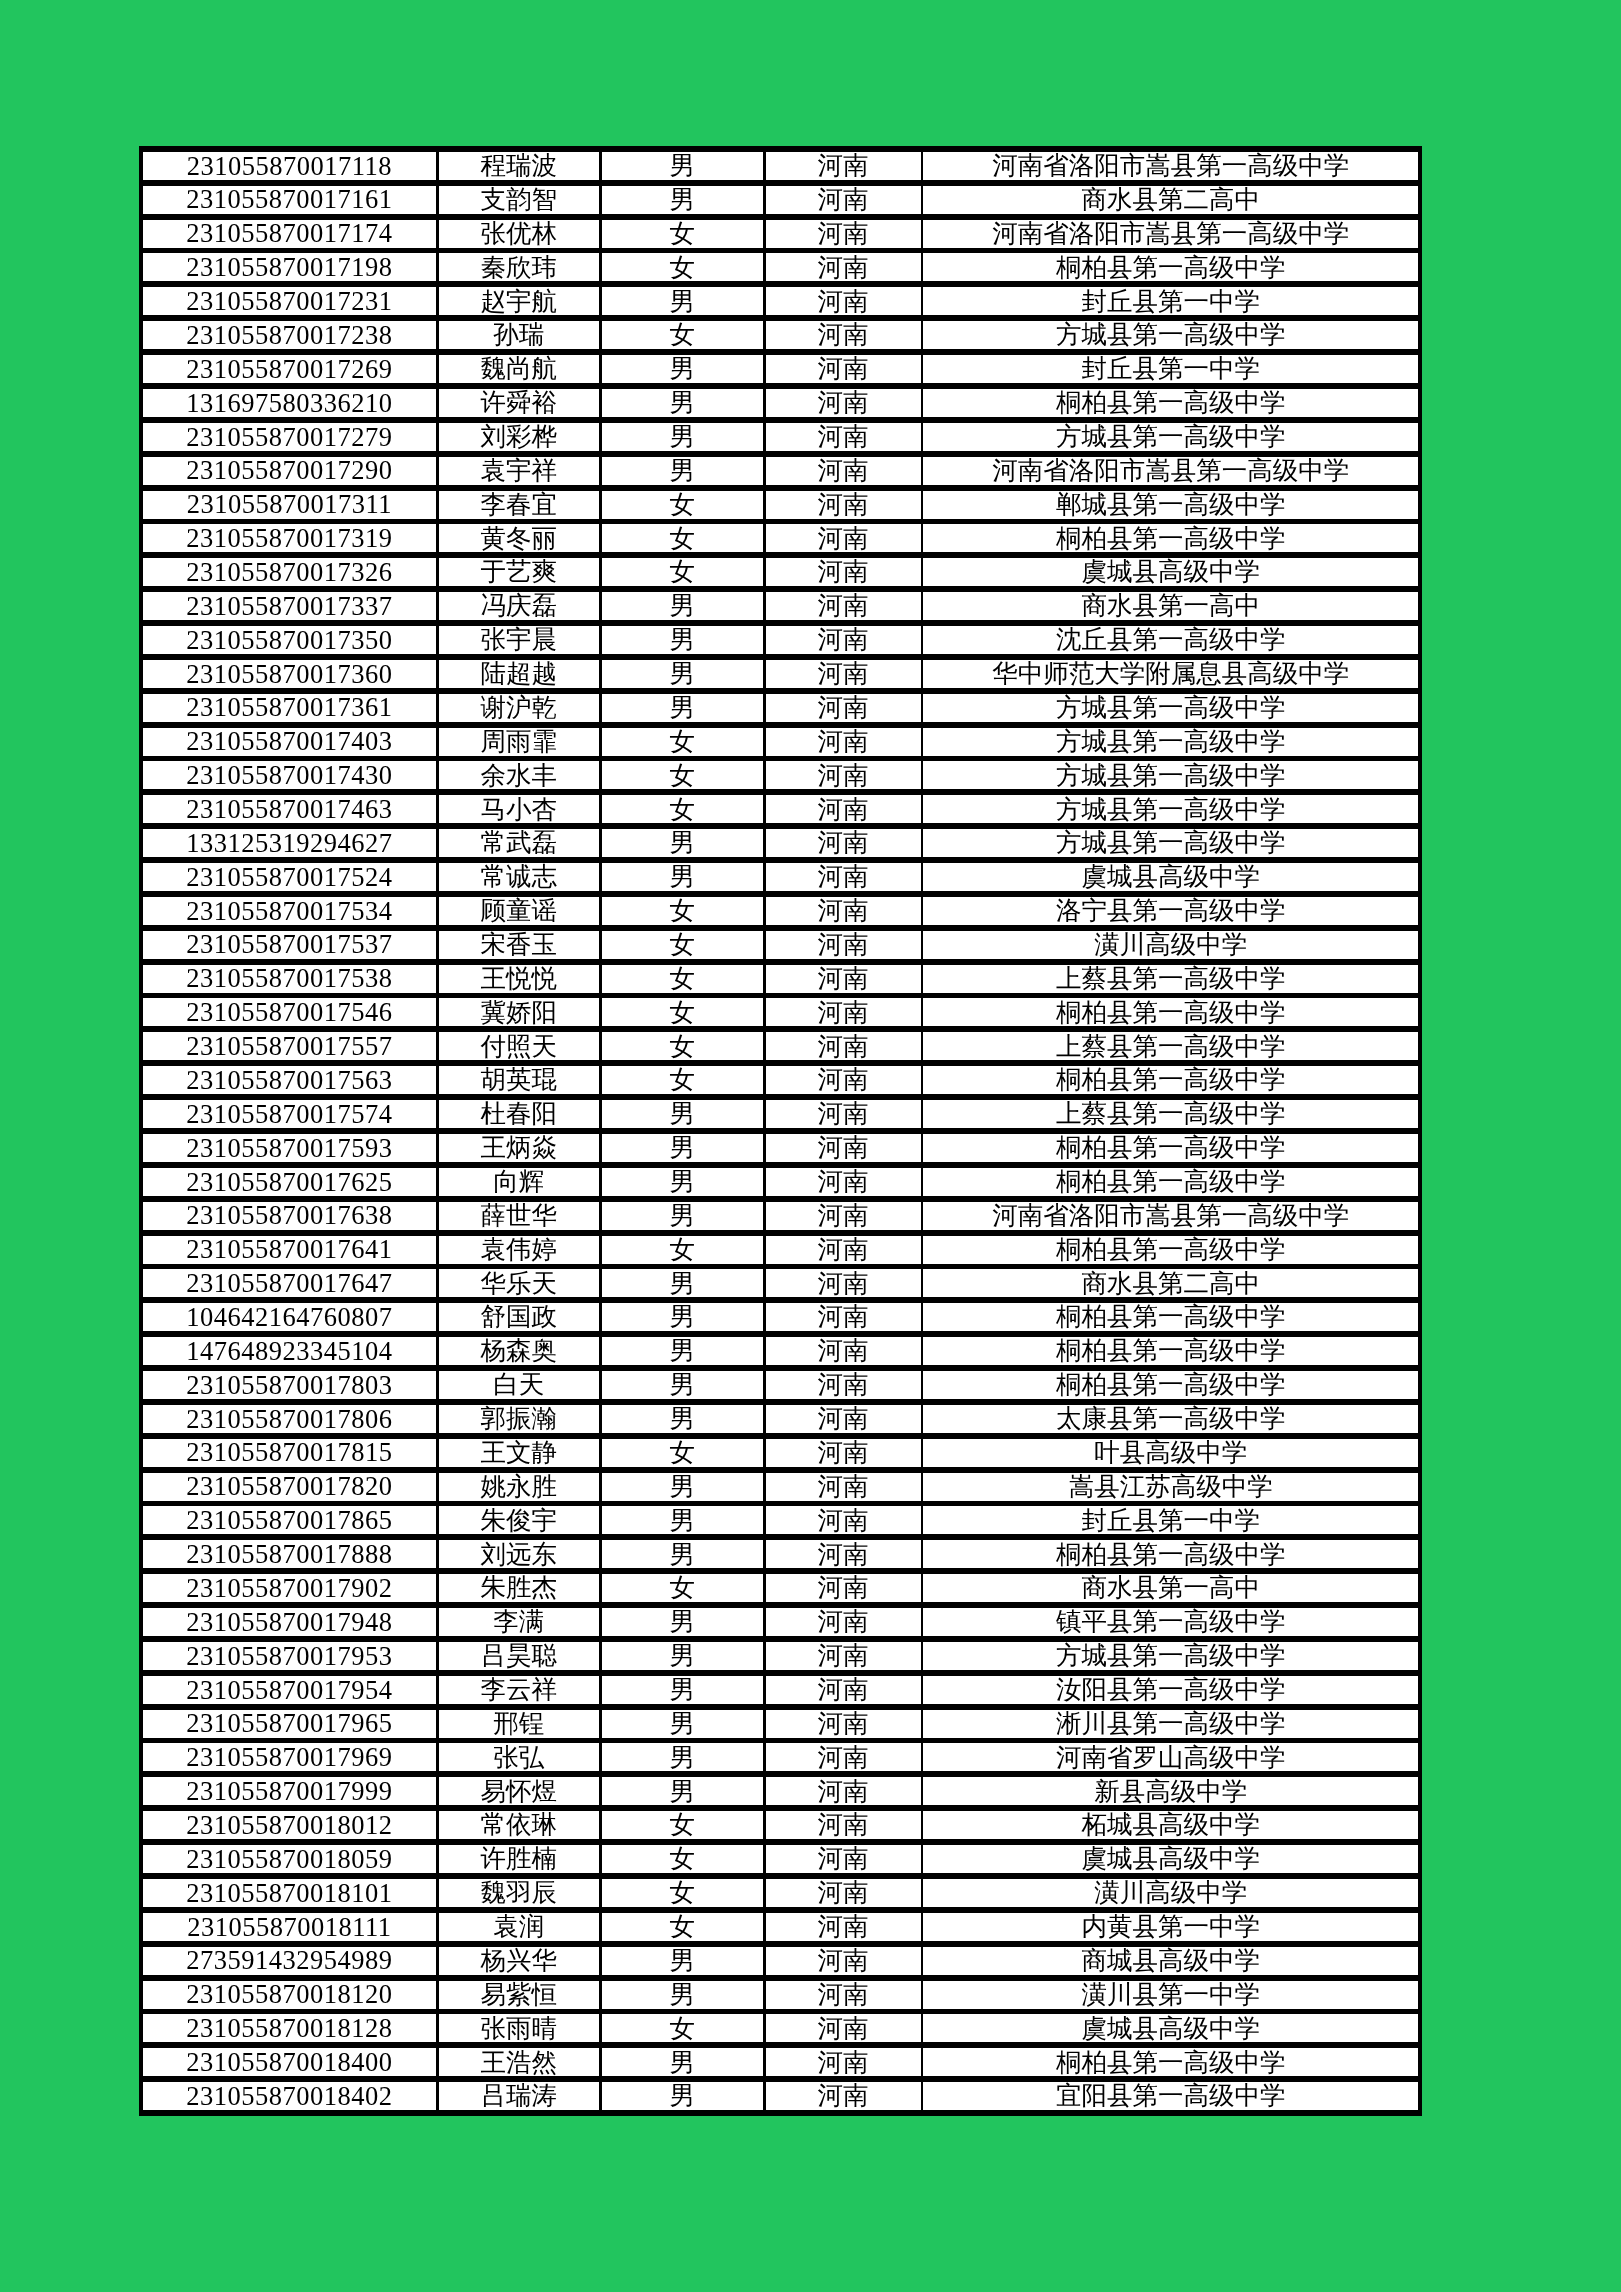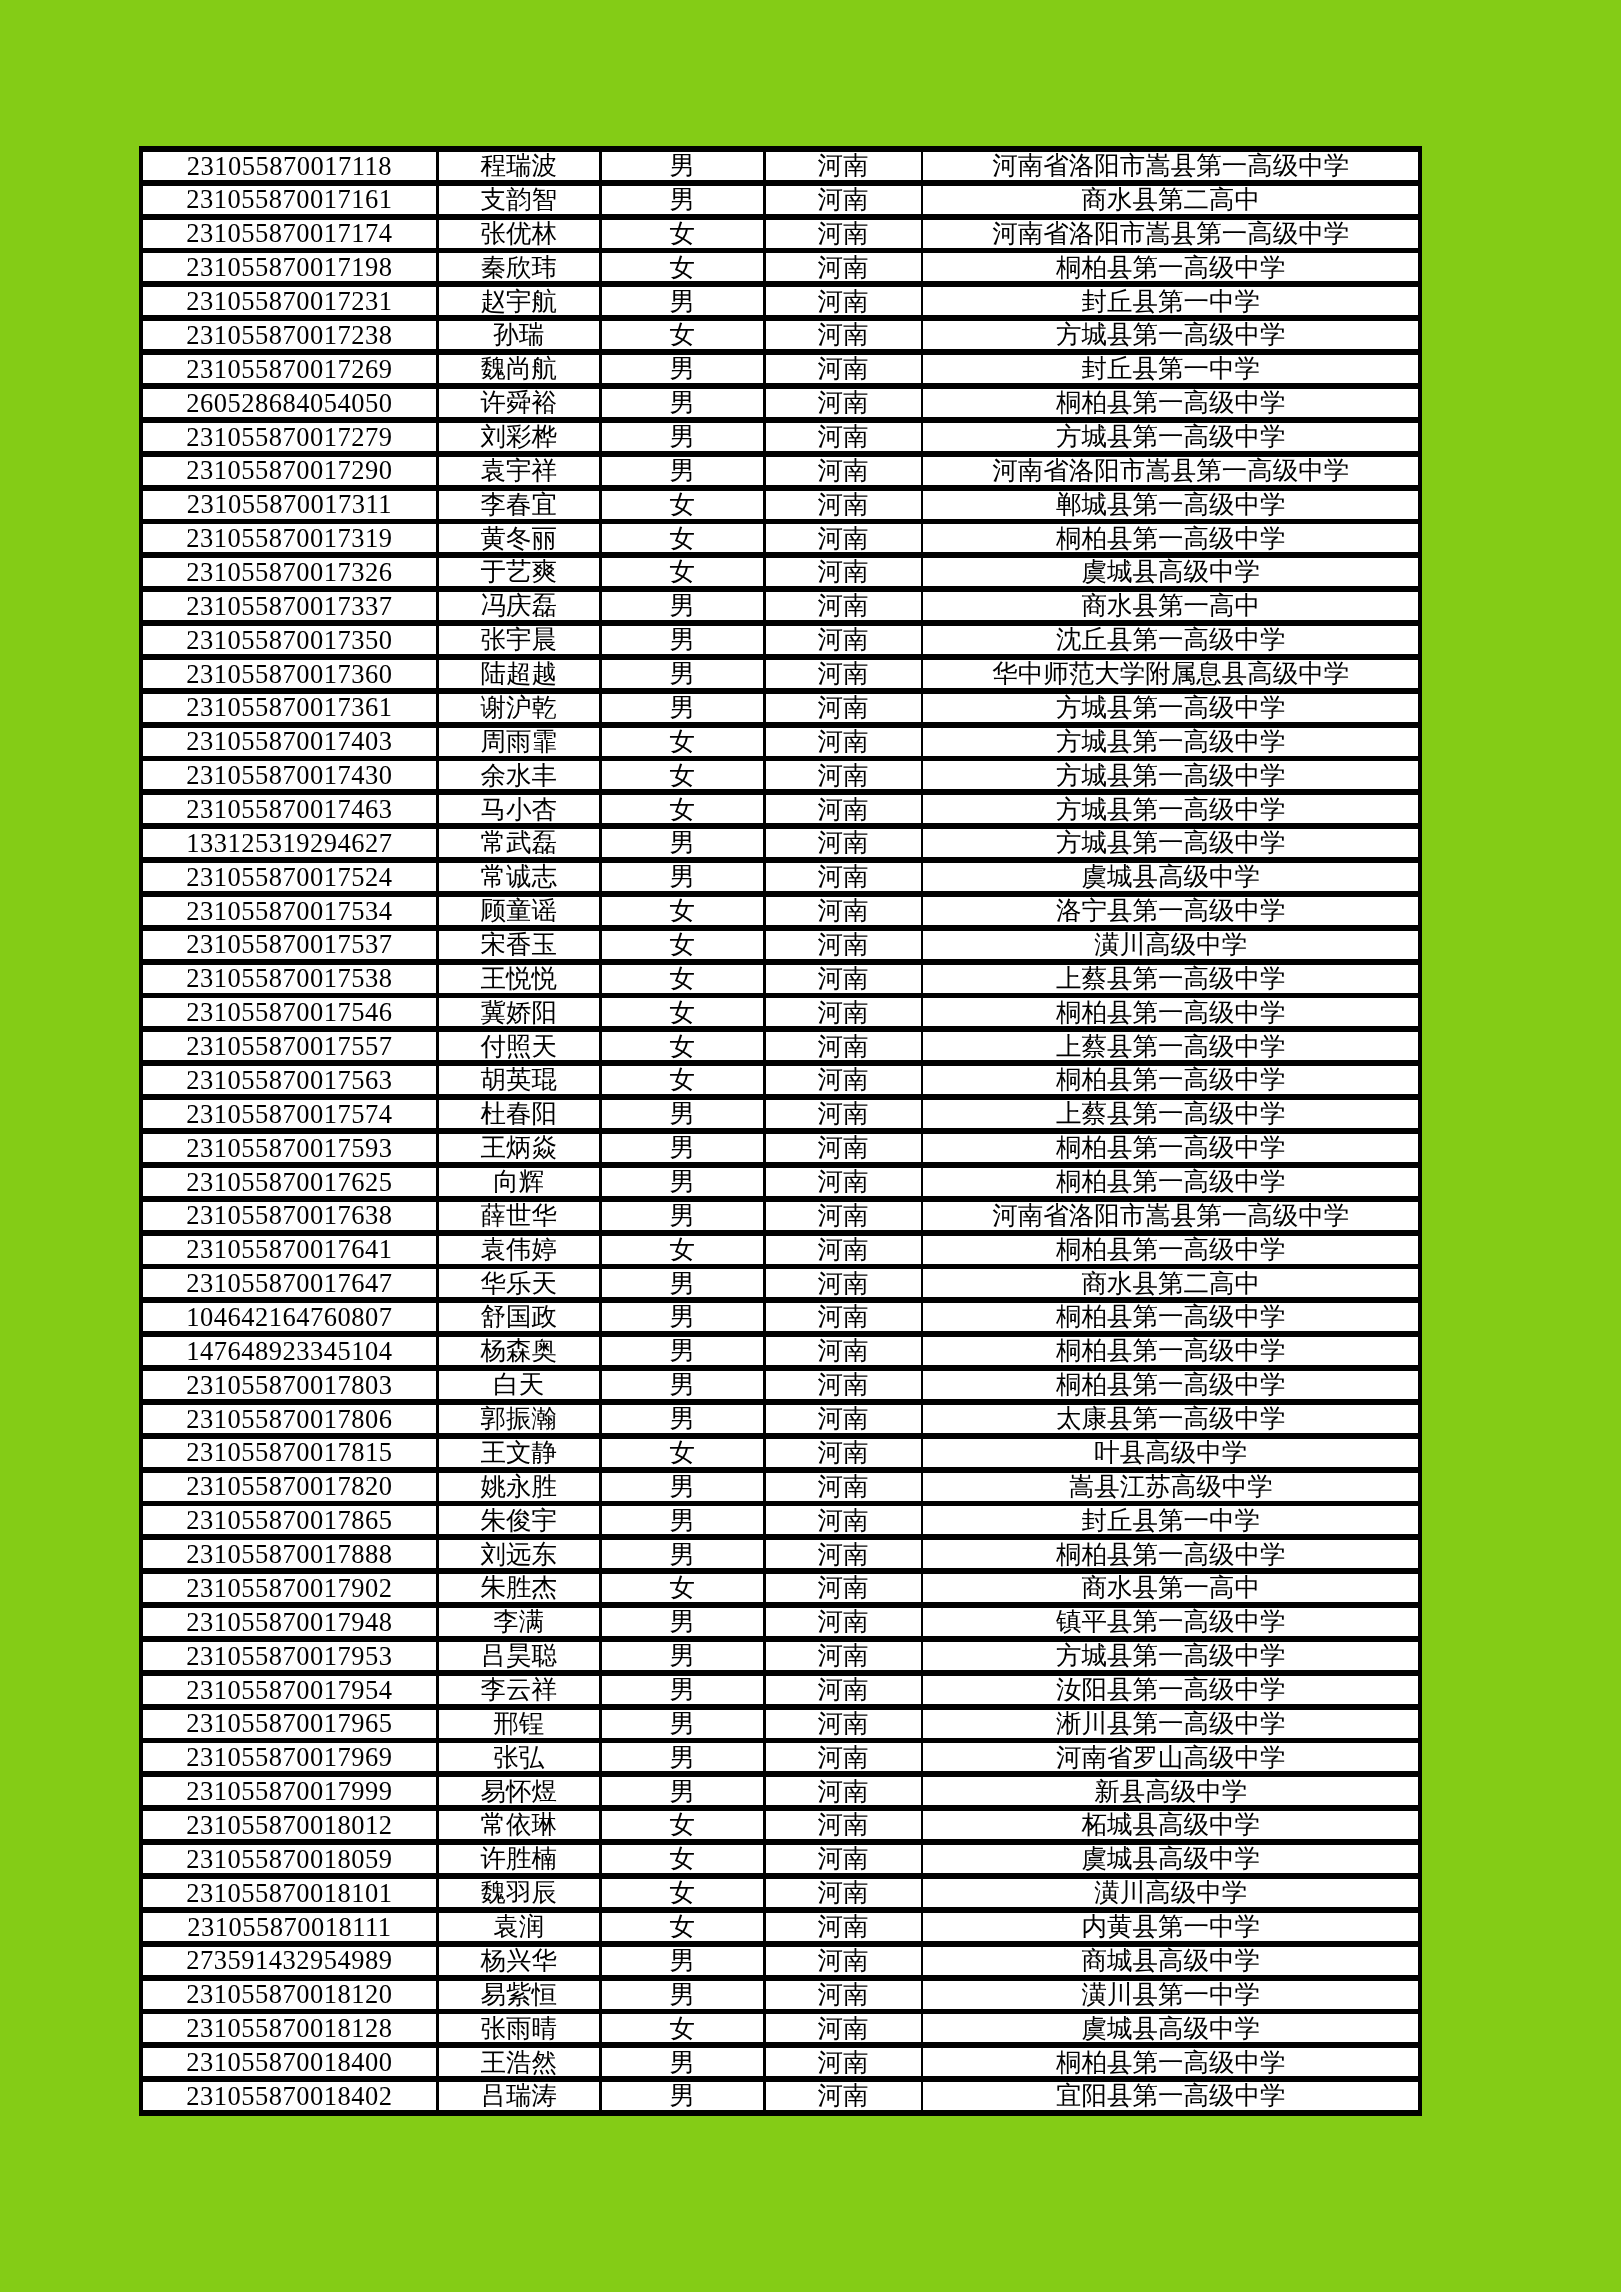--- a/index.html
+++ b/index.html
@@ -4,21 +4,21 @@
 <style>
   html, body {
     margin: 0;
     padding: 0;
     background: #ffffff;
   }
   .page {
     position: relative;
     width: 1621px;
     height: 2293px;
-    background: #84cc16;
+    background: #22c55e;
     overflow: hidden;
     font-family: "Liberation Serif", "DejaVu Serif", serif;
   }
   
   .roster {
     position: absolute;
     left: 139px;
     top: 146px;
     width: 1283px;
     height: 1970px;
@@ -100,21 +100,21 @@
         <div class="cell">方城县第一高级中学</div>
       </div>
       <div class="row">
         <div class="cell id">231055870017269</div>
         <div class="cell">魏尚航</div>
         <div class="cell">男</div>
         <div class="cell">河南</div>
         <div class="cell">封丘县第一中学</div>
       </div>
       <div class="row">
-        <div class="cell id">260528684054050</div>
+        <div class="cell id">131697580336210</div>
         <div class="cell">许舜裕</div>
         <div class="cell">男</div>
         <div class="cell">河南</div>
         <div class="cell">桐柏县第一高级中学</div>
       </div>
       <div class="row">
         <div class="cell id">231055870017279</div>
         <div class="cell">刘彩桦</div>
         <div class="cell">男</div>
         <div class="cell">河南</div>

